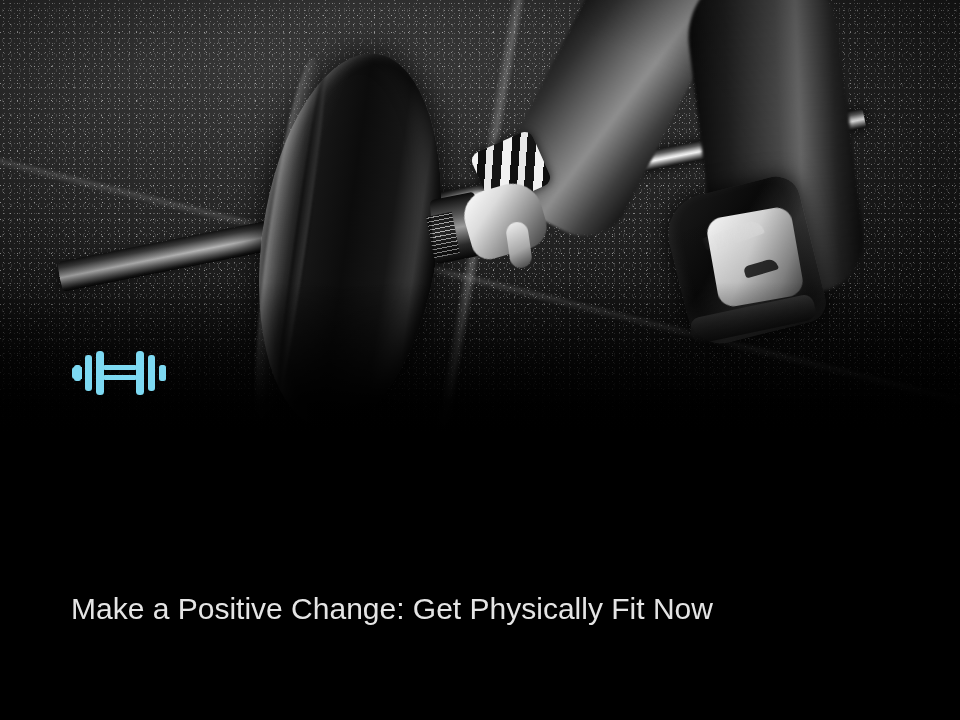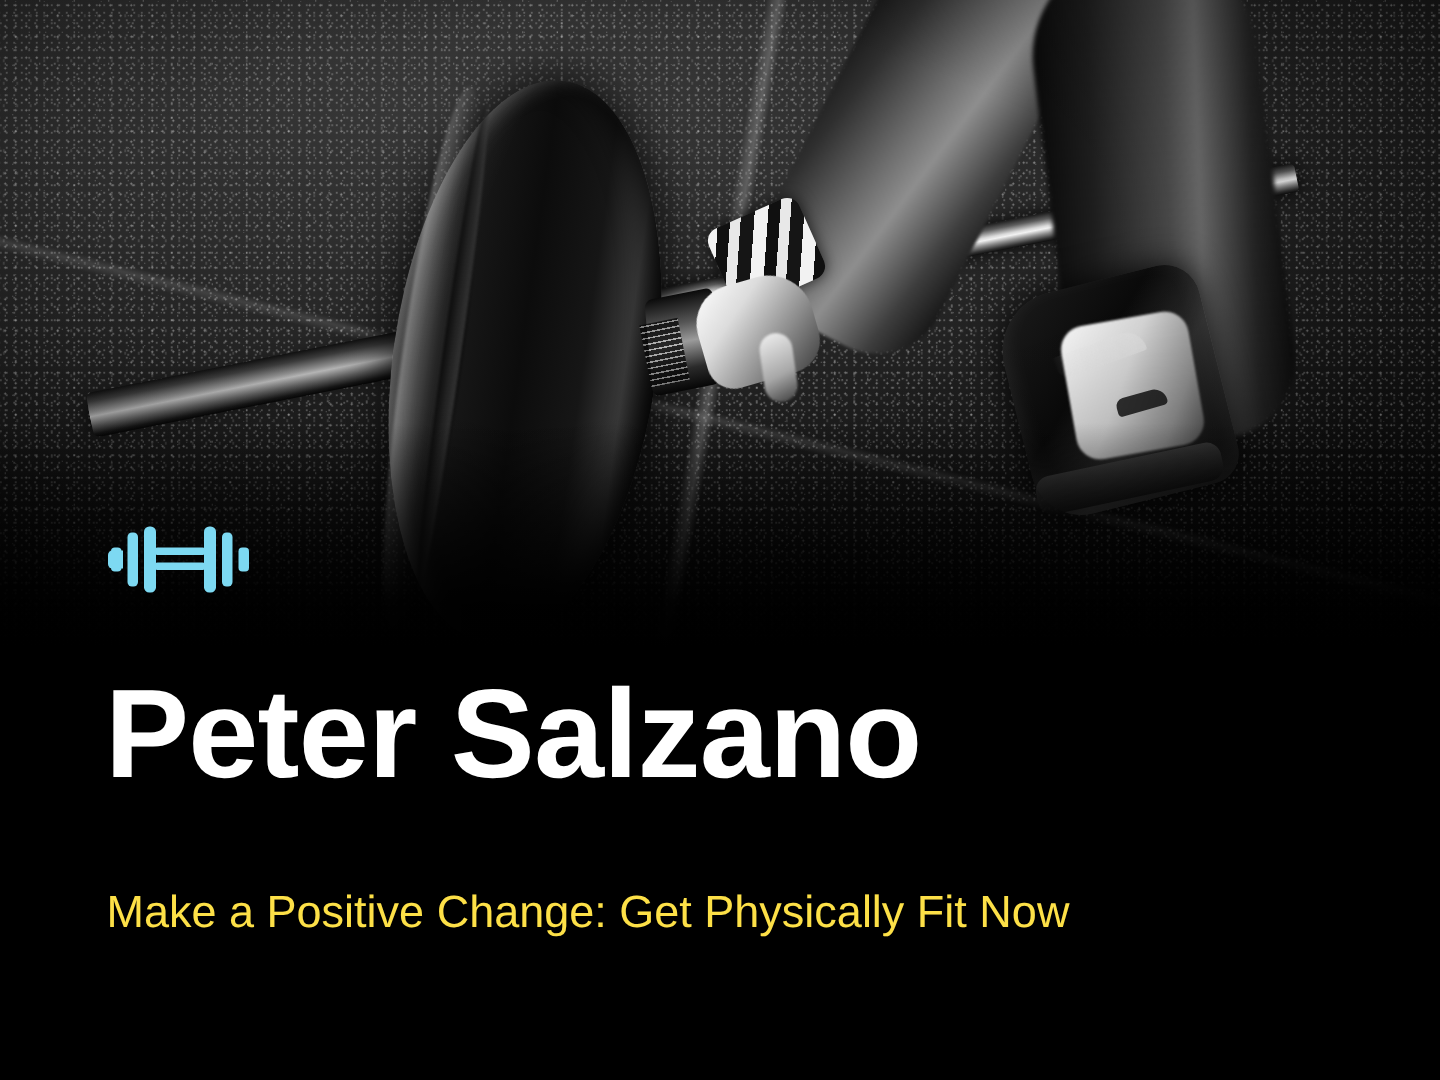--- a/index.html
+++ b/index.html
@@ -323,21 +323,21 @@
 
   .subtitle {
     position: absolute;
     left: 71px;
     top: 578px;
     width: 800px;
     margin: 0;
     font-size: 30px;
     line-height: 62px;
     font-weight: normal;
-    color: #fde047;
+    color: #e5e5e5;
     z-index: 5;
   }
 </style>
 </head>
 <body>
 
 <div class="poster">
 
   <div class="photo">
     <div class="floor"></div>
@@ -384,16 +384,15 @@
         <rect x="31" y="27" width="34" height="5" rx="2"></rect>
 
         <rect x="64" y="3" width="8" height="44" rx="3.5"></rect>
         <rect x="76" y="7" width="7" height="36" rx="3"></rect>
 
         <rect x="87" y="17" width="7" height="16" rx="2.5"></rect>
       </g>
     </svg>
   </div>
 
-  <h1 class="title">Peter Salzano</h1>
   <p class="subtitle">Make a Positive Change: Get Physically Fit Now</p>
 
 </div>
 
 </body></html>

